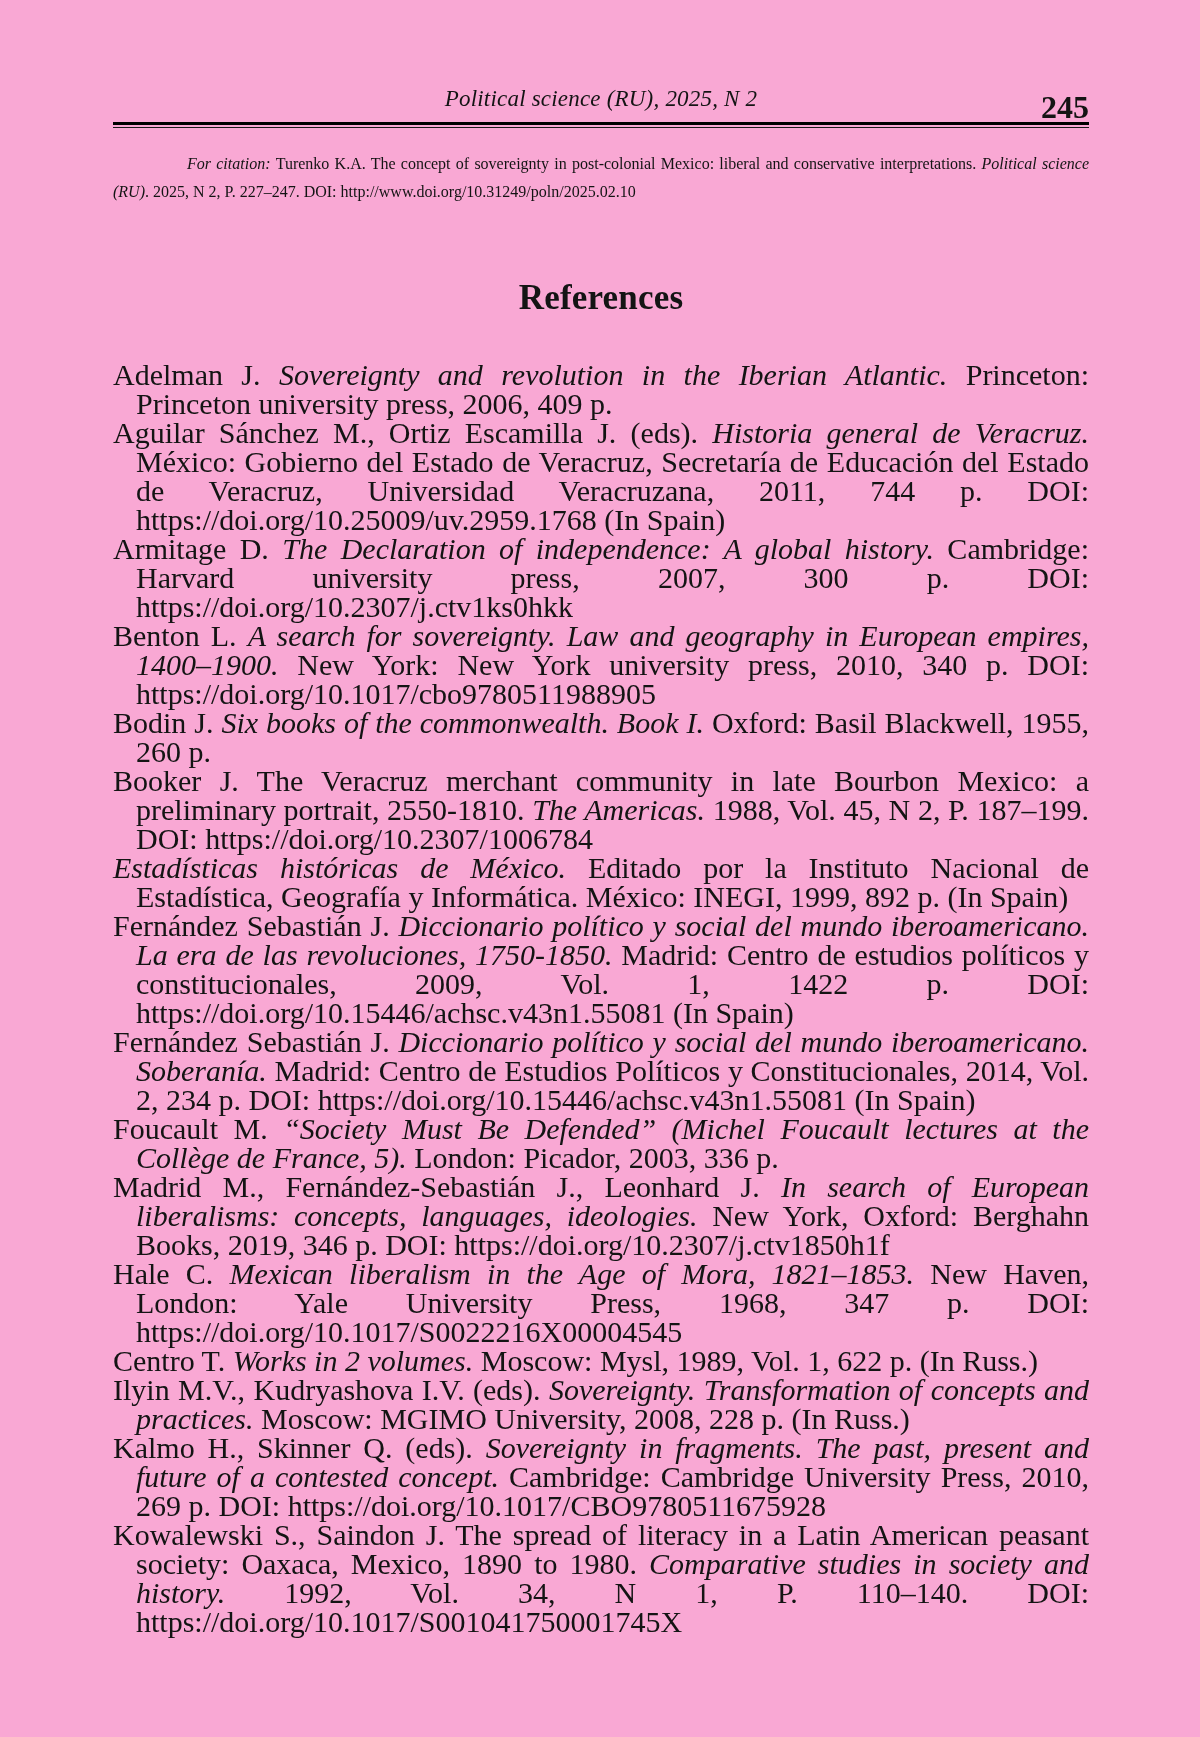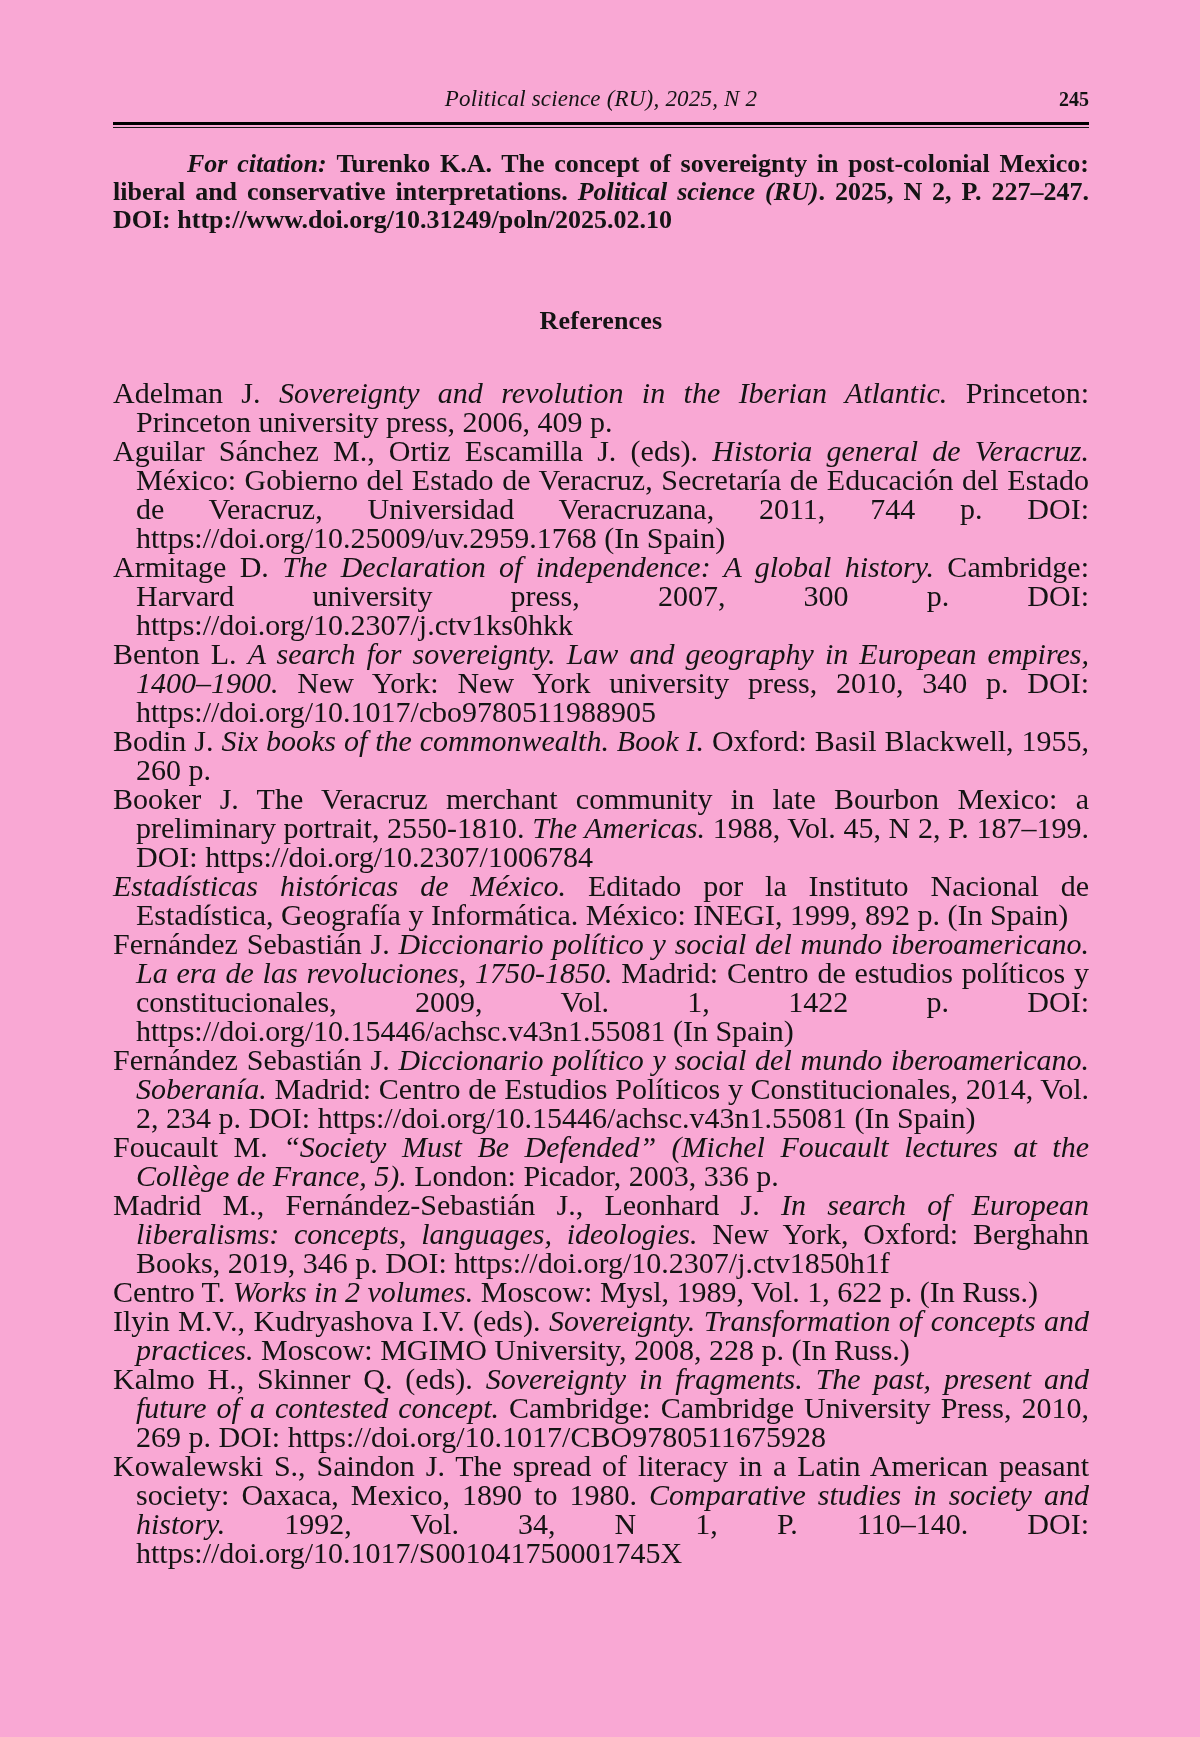--- a/index.html
+++ b/index.html
@@ -18,43 +18,42 @@
     display: block;
     text-align: center;
     font-style: italic;
     font-size: 23px;
     line-height: 30px;
     letter-spacing: 0.2px;
   }
   .page-number {
     position: absolute;
     right: 0;
-    top: 0;
+    top: 8px;
     font-weight: 700;
-    font-size: 20px;
+    font-size: 32px;
     line-height: 30px;
   }
   .header-rule {
     height: 2px;
     margin-top: 4px;
     border-top: 3px solid #000;
     border-bottom: 1px solid #1a1a1a;
   }
   .citation {
     margin: 22px 0 0 0;
     text-indent: 74px;
     text-align: justify;
-    font-size: 26px;
+    font-size: 16px;
     line-height: 28px;
-    font-weight: bold;
   }
   .references-heading {
     margin: 72px 0 42px 0;
     text-align: center;
-    font-size: 26px;
+    font-size: 35px;
     font-weight: 700;
     letter-spacing: 0.2px;
   }
   .references-list { margin: 0; }
   .ref {
     margin: 0;
     padding-left: 23px;
     text-indent: -23px;
     text-align: justify;
     font-size: 30px;
@@ -83,19 +82,20 @@
       <p class="ref"><span>Aguilar Sánchez M., Ortiz Escamilla J. (eds). </span><em>Historia general de Veracruz.</em><span> México: Gobierno del Estado de Veracruz, Secretaría de Educación del Estado de Veracruz, Universidad Veracruzana, 2011, 744 p. DOI: https://doi.org/10.25009/uv.2959.1768 (In Spain)</span></p>
       <p class="ref"><span>Armitage D. </span><em>The Declaration of independence: A global history.</em><span> Cambridge: Harvard university press, 2007, 300 p. DOI: https://doi.org/10.2307/j.ctv1ks0hkk</span></p>
       <p class="ref"><span>Benton L. </span><em>A search for sovereignty. Law and geography in European empires, 1400–1900.</em><span> New York: New York university press, 2010, 340 p. DOI: https://doi.org/10.1017/cbo9780511988905</span></p>
       <p class="ref"><span>Bodin J. </span><em>Six books of the commonwealth. Book I.</em><span> Oxford: Basil Blackwell, 1955, 260 p.</span></p>
       <p class="ref"><span>Booker J. The Veracruz merchant community in late Bourbon Mexico: a preliminary portrait, 2550-1810. </span><em>The Americas.</em><span> 1988, Vol. 45, N 2, P. 187–199. DOI: https://doi.org/10.2307/1006784</span></p>
       <p class="ref"><em>Estadísticas históricas de México.</em><span> Editado por la Instituto Nacional de Estadística, Geografía y Informática. México: INEGI, 1999, 892 p. (In Spain)</span></p>
       <p class="ref"><span>Fernández Sebastián J. </span><em>Diccionario político y social del mundo iberoamericano. La era de las revoluciones, 1750-1850.</em><span> Madrid: Centro de estudios políticos y constitucionales, 2009, Vol. 1, 1422 p. DOI: https://doi.org/10.15446/achsc.v43n1.55081 (In Spain)</span></p>
       <p class="ref"><span>Fernández Sebastián J. </span><em>Diccionario político y social del mundo iberoamericano. Soberanía.</em><span> Madrid: Centro de Estudios Políticos y Constitucionales, 2014, Vol. 2, 234 p. DOI: https://doi.org/10.15446/achsc.v43n1.55081 (In Spain)</span></p>
       <p class="ref"><span>Foucault M. </span><em>“Society Must Be Defended” (Michel Foucault lectures at the Collège de France, 5).</em><span> London: Picador, 2003, 336 p.</span></p>
       <p class="ref"><span>Madrid M., Fernández-Sebastián J., Leonhard J. </span><em>In search of European liberalisms: concepts, languages, ideologies.</em><span> New York, Oxford: Berghahn Books, 2019, 346 p. DOI: https://doi.org/10.2307/j.ctv1850h1f</span></p>
+      <p class="ref"><span>Hale C. </span><em>Mexican liberalism in the Age of Mora, 1821–1853.</em><span> New Haven, London: Yale University Press, 1968, 347 p. DOI: https://doi.org/10.1017/S0022216X00004545</span></p>
       <p class="ref"><span>Centro T. </span><em>Works in 2 volumes.</em><span> Moscow: Mysl, 1989, Vol. 1, 622 p. (In Russ.)</span></p>
       <p class="ref"><span>Ilyin M.V., Kudryashova I.V. (eds). </span><em>Sovereignty. Transformation of concepts and practices.</em><span> Moscow: MGIMO University, 2008, 228 p. (In Russ.)</span></p>
       <p class="ref"><span>Kalmo H., Skinner Q. (eds). </span><em>Sovereignty in fragments. The past, present and future of a contested concept.</em><span> Cambridge: Cambridge University Press, 2010, 269 p. DOI: https://doi.org/10.1017/CBO9780511675928</span></p>
       <p class="ref"><span>Kowalewski S., Saindon J. The spread of literacy in a Latin American peasant society: Oaxaca, Mexico, 1890 to 1980. </span><em>Comparative studies in society and history.</em><span> 1992, Vol. 34, N 1, P. 110–140. DOI: https://doi.org/10.1017/S001041750001745X</span></p>
     </div>
 
 </div>
 
 </body></html>

